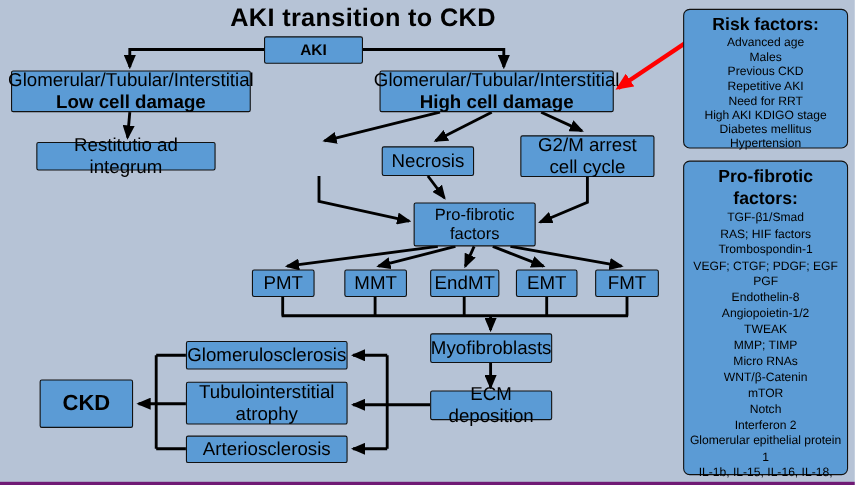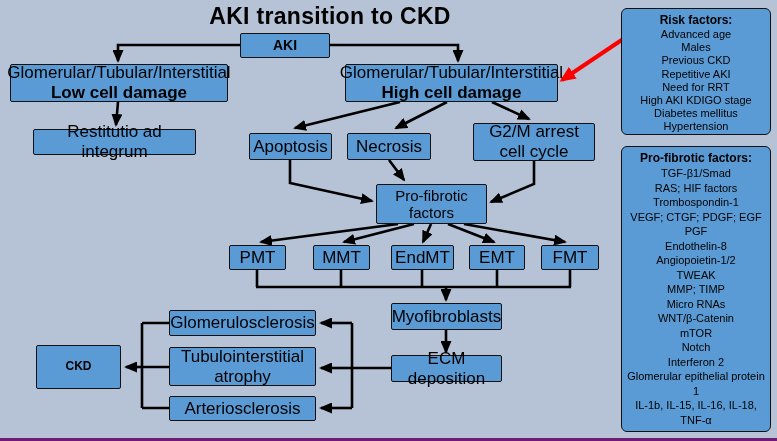--- a/index.html
+++ b/index.html
@@ -25,26 +25,26 @@
   }
   .node .bold { font-weight:bold; }
   #arrows { position:absolute; left:0; top:0; pointer-events:none; }
   .panel {
     position:absolute;
     background:var(--box-fill,#5b9bd5);
     border:1.5px solid var(--box-border,#111);
     border-radius:6px;
     text-align:center; font-size:11px; padding:4px 2px;
   }
-  .panel-title { font-weight:bold; font-size:12px; line-height:1.25; }
+  .panel-title { font-weight:bold; font-size:16px; line-height:1.25; }
   #panel-risk .panel-item { line-height:1.2; }
   #panel-profib .panel-item { line-height:1.32; }
   #node-aki { font-size:14px; font-weight:bold; }
   #node-profibrotic { font-size:15px; }
-  #node-ckd { font-size:12px; font-weight:bold; }
+  #node-ckd { font-size:20px; font-weight:bold; }
 </style>
 </head>
 <body>
 
 <div id="canvas">
 
   <svg id="arrows" width="777" height="441" aria-hidden="true">
     <defs>
       <marker id="ah" markerUnits="userSpaceOnUse" markerWidth="13" markerHeight="11" refX="11" refY="5.5" orient="auto">
         <path d="M0,0 L13,5.5 L0,11 z" style="fill:var(--arrow,#000)"></path>
@@ -90,21 +90,20 @@
     <span class="bold">Low cell damage</span>
   </div>
 
   <div class="node" style="left:33px; top:129px; width:163px; height:26px;">Restitutio ad integrum</div>
 
   <div class="node" style="left:345px; top:64px; width:213px; height:38px;">
     <span>Glomerular/Tubular/Interstitial</span>
     <span class="bold">High cell damage</span>
   </div>
 
-  <div class="node" style="left:249px; top:133px; width:83px; height:27px;">Apoptosis</div>
 
   <div class="node" style="left:347px; top:133px; width:84px; height:27px;">Necrosis</div>
 
   <div class="node" style="left:473px; top:123px; width:122px; height:38px;">G2/M arrest cell cycle</div>
 
   <div class="node" id="node-profibrotic" style="left:376px; top:184px; width:111px; height:40px;">Pro-fibrotic factors</div>
 
   <div class="node" style="left:229px; top:245px; width:57px; height:25px;">PMT</div>
   <div class="node" style="left:313px; top:245px; width:57px; height:25px;">MMT</div>
   <div class="node" style="left:391px; top:245px; width:63px; height:25px;">EndMT</div>

